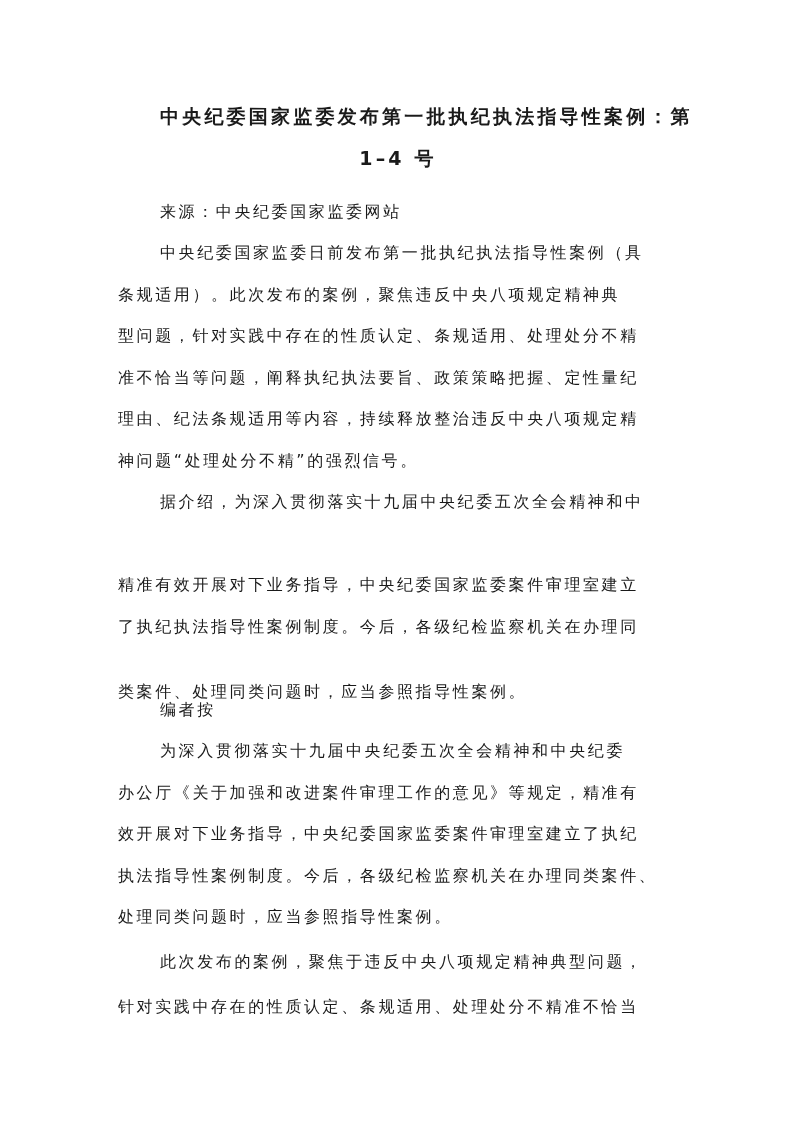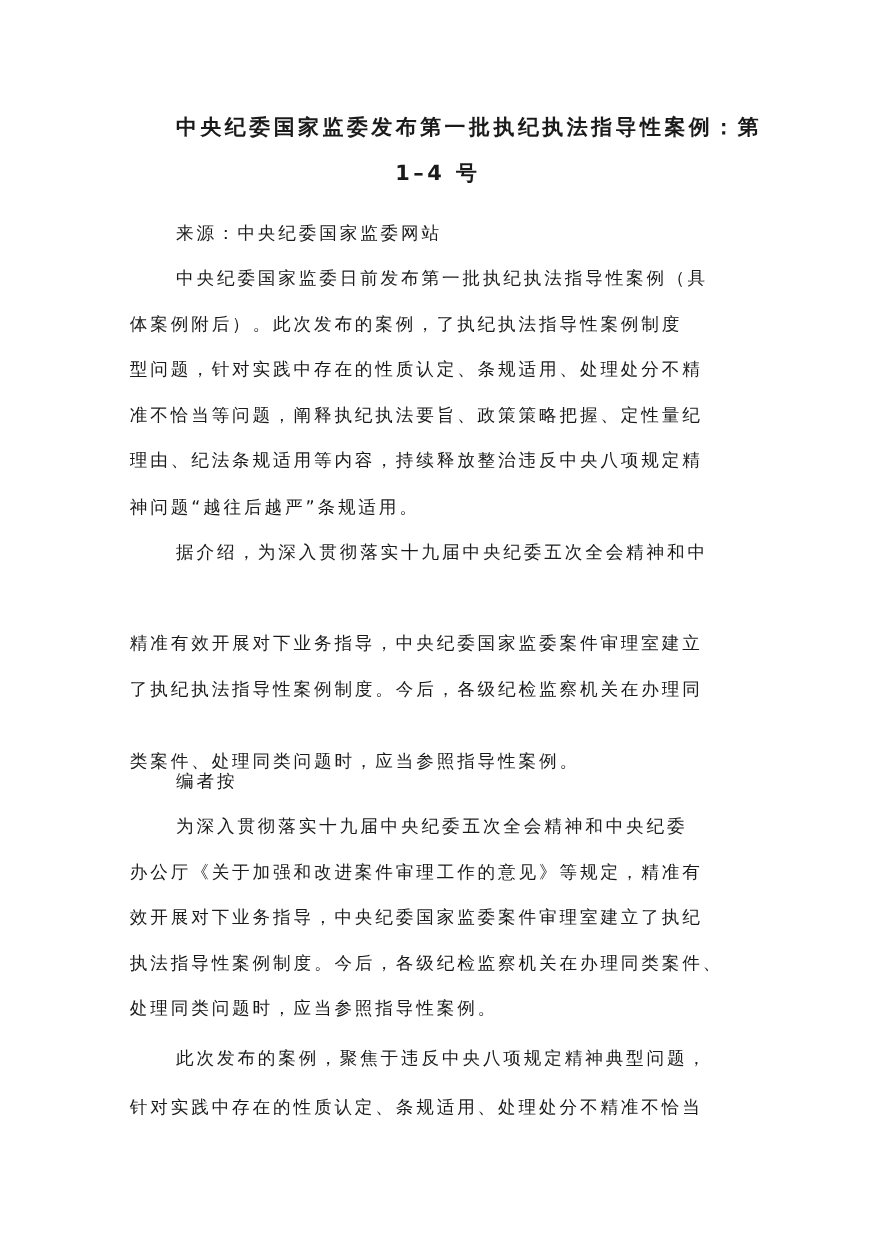--- a/index.html
+++ b/index.html
@@ -14,25 +14,25 @@
 </head>
 <body>
 
 <div class="page">
   <div class="line indent title" style="top:104px;">中央纪委国家监委发布第一批执纪执法指导性案例：第</div>
   <div class="line title" style="top:146px;text-align:center;">1–4 号</div>
 
   <div class="line indent" style="top:200px;">来源：中央纪委国家监委网站</div>
 
   <div class="line indent" style="top:241px;">中央纪委国家监委日前发布第一批执纪执法指导性案例（具</div>
-  <div class="line" style="top:283px;">体案例附后）。此次发布的案例，了执纪执法指导性案例制度</div>
+  <div class="line" style="top:283px;">条规适用）。此次发布的案例，聚焦违反中央八项规定精神典</div>
   <div class="line" style="top:324px;">型问题，针对实践中存在的性质认定、条规适用、处理处分不精</div>
   <div class="line" style="top:366px;">准不恰当等问题，阐释执纪执法要旨、政策策略把握、定性量纪</div>
   <div class="line" style="top:407px;">理由、纪法条规适用等内容，持续释放整治违反中央八项规定精</div>
-  <div class="line" style="top:449px;">神问题“越往后越严”条规适用。</div>
+  <div class="line" style="top:449px;">神问题“处理处分不精”的强烈信号。</div>
 
   <div class="line indent" style="top:490px;">据介绍，为深入贯彻落实十九届中央纪委五次全会精神和中</div>
   <div class="line" style="top:573px;">精准有效开展对下业务指导，中央纪委国家监委案件审理室建立</div>
   <div class="line" style="top:615px;">了执纪执法指导性案例制度。今后，各级纪检监察机关在办理同</div>
   <div class="line" style="top:680px;">类案件、处理同类问题时，应当参照指导性案例。</div>
 
   <div class="line indent" style="top:698px;">编者按</div>
 
   <div class="line indent" style="top:739px;">为深入贯彻落实十九届中央纪委五次全会精神和中央纪委</div>
   <div class="line" style="top:822px;">效开展对下业务指导，中央纪委国家监委案件审理室建立了执纪</div>

